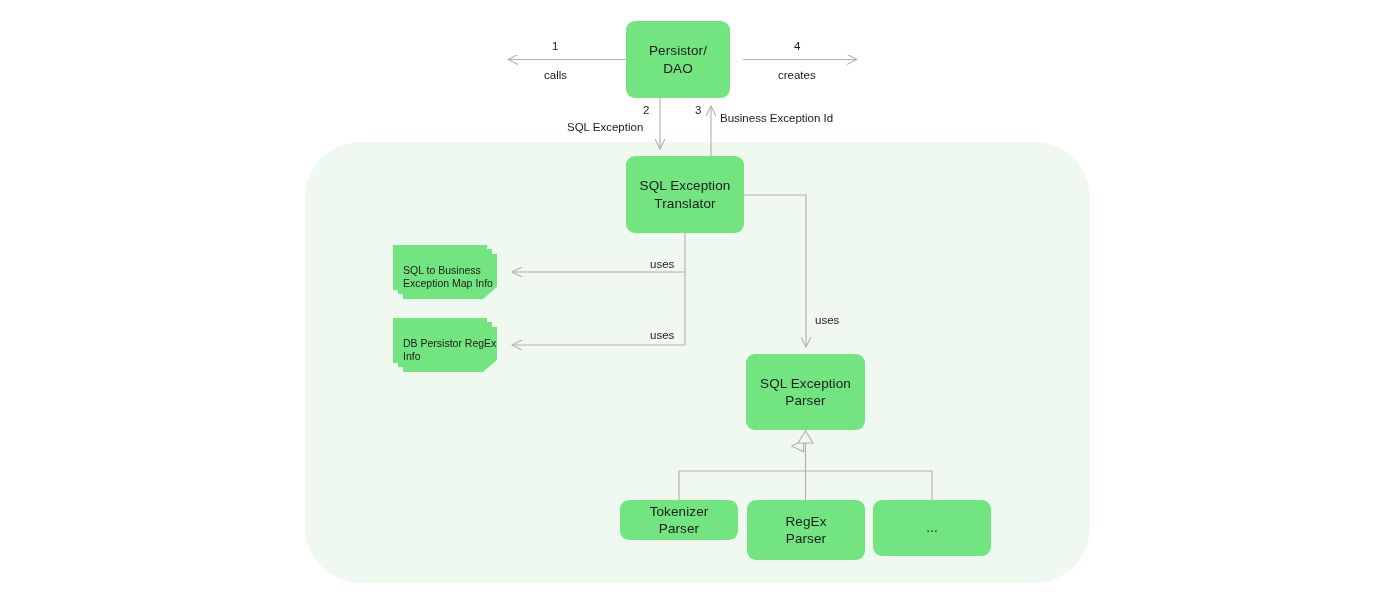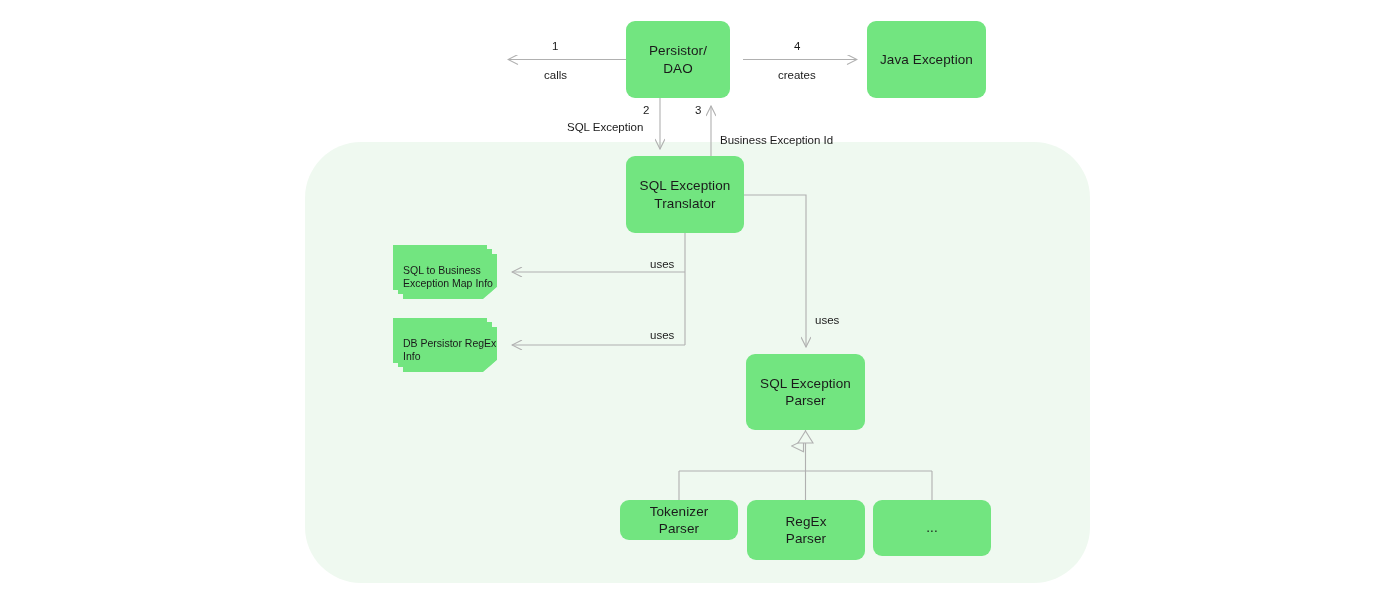--- a/index.html
+++ b/index.html
@@ -188,23 +188,20 @@
   </svg>
 
 
   <div class="node" style="left:626px; top:21px; width:104px; height:77px;align-items:center;">
     <div>
       <span>Persistor/</span>
       <span>DAO</span>
     </div>
   </div>
 
-  <div class="node" style="left:867px; top:21px; width:119px; height:77px;">
-    <span>Java Exception</span>
-  </div>
 
   <div class="node" style="left:626px; top:156px; width:118px; height:77px;">
     <div>
       <span>SQL Exception</span>
       <span>Translator</span>
     </div>
   </div>
 
   <div class="node" style="left:746px; top:354px; width:119px; height:76px;">
     <div>
@@ -261,21 +258,21 @@
   <div class="elabel num" style="left:552px; top:40px;">1</div>
   <div class="elabel" style="left:544px; top:69px;">calls</div>
 
   <div class="elabel num" style="left:794px; top:40px;">4</div>
   <div class="elabel" style="left:778px; top:69px;">creates</div>
 
   <div class="elabel num" style="left:643px; top:104px;">2</div>
   <div class="elabel" style="left:567px; top:121px;">SQL Exception</div>
 
   <div class="elabel num" style="left:695px; top:104px;">3</div>
-  <div class="elabel" style="left:720px; top:134px;">Business Exception Id</div>
+  <div class="elabel" style="left:720px; top:112px;">Business Exception Id</div>
 
   <div class="elabel" style="left:650px; top:258px;">uses</div>
 
   <div class="elabel" style="left:650px; top:329px;">uses</div>
 
   <div class="elabel" style="left:815px; top:314px;">uses</div>
 
 </div>
 
 </body></html>

